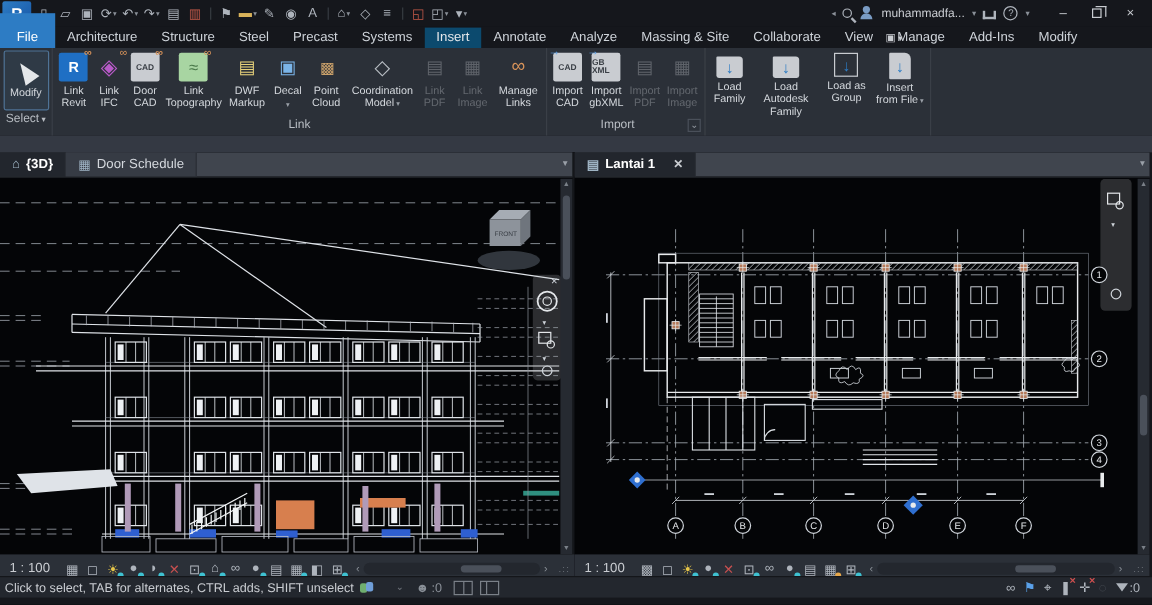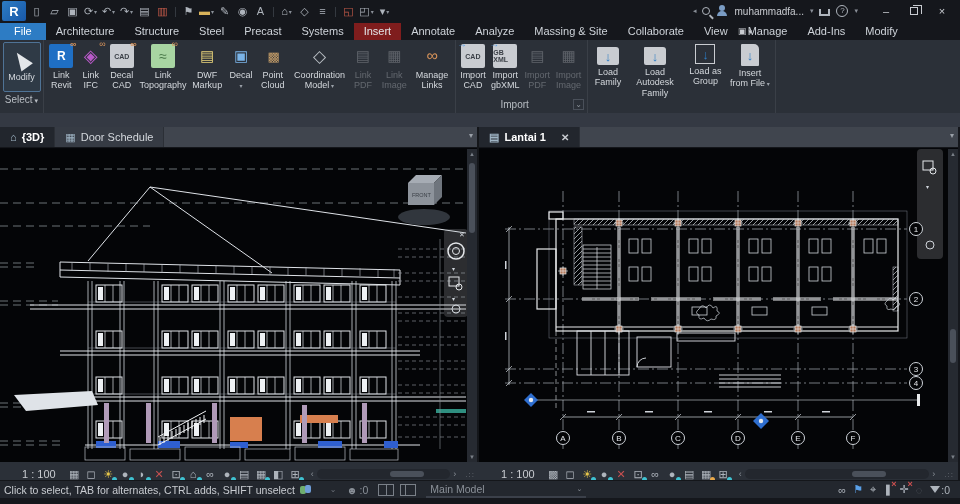--- a/index.html
+++ b/index.html
@@ -29,22 +29,22 @@
   .username{color:#c9ccd1;font-size:10px;}
   .ddv{color:#8a9098;font-size:7px;}
   .wbtns{display:flex;margin-left:8px;}
   .wbtn{width:28px;height:20px;display:flex;align-items:center;justify-content:center;color:#c9ccd1;font-size:11px;}
   .wbtn.restore span{display:block;width:8px;height:8px;border:1px solid #c9ccd1;position:relative;}
   .wbtn.restore span::before{content:"";position:absolute;left:2px;top:-3px;width:8px;height:8px;border:1px solid #c9ccd1;border-left:none;border-bottom:none;}
 
   
   .rtabs{position:absolute;left:0;top:22px;width:960px;height:18px;background:#15171c;display:flex;align-items:flex-end;}
   .rtab{padding:2px 10px 3px;color:#ced3d9;font-size:11px;cursor:default;white-space:nowrap;}
-  .rtab.file{background:#2d7cc4;color:#fff;padding:2px 14px 3px;}
-  .rtab.active{background:#7f1d1d;color:#e4e7ea;}
+  .rtab.file{background:#2d7cc4;color:#fff;padding:14px 14px 3px;}
+  .rtab.active{background:#0c4a6e;color:#e4e7ea;}
   .media-dd{margin-left:4px;color:#c9ccd1;font-size:9px;padding:2px 6px;}
   .media-dd::after{content:" ▾";font-size:7px;}
 
   
   .ribbon{position:absolute;left:0;top:40px;width:960px;height:73px;background:#2b3038;display:flex;}
   .rpanel{position:relative;height:73px;border-right:1px solid #3a3f47;display:flex;flex-direction:column;}
   .rpanel-body{flex:1;display:flex;align-items:flex-start;padding:2px 2px 0;}
   .rpanel-label{height:16px;text-align:center;color:#b9bec4;font-size:10px;line-height:15px;white-space:nowrap;}
   .rpanel-label .exp{float:right;margin-right:3px;color:#8a9098;font-size:8px;border:1px solid #4a505a;padding:0 1px;line-height:9px;margin-top:2px;}
   .rbtn{display:flex;flex-direction:column;align-items:center;min-width:28px;max-width:58px;padding:1px 2px;cursor:default;}
@@ -87,21 +87,21 @@
   .vtab .closex{margin-left:10px;color:#c9ccd1;font-size:10px;}
   .vtabbar .bar-dd{position:absolute;right:4px;top:4px;color:#9aa0a8;font-size:8px;}
 
   .canvas{position:absolute;left:0;top:22px;width:469px;height:313px;background:#040507;overflow:hidden;}
   .canvas svg{display:block;}
   .vscroll{position:absolute;right:0;top:22px;width:10px;height:313px;background:#262a31;display:flex;flex-direction:column;align-items:center;}
   .vscroll .sarr{color:#7a8088;font-size:6px;height:10px;line-height:10px;}
   .vscroll .sthumb{width:6px;background:#4a505a;border-radius:3px;position:absolute;left:2px;}
   .bub{position:absolute;width:14px;height:14px;border:1px solid #cfd4da;border-radius:50%;color:#e4e7ea;font-size:8px;display:flex;align-items:center;justify-content:center;background:#040507;}
   .vcb{position:absolute;left:0;top:335px;width:479px;height:24px;background:#2b3038;display:flex;align-items:center;padding:0 4px;gap:2px;}
-  .scale{color:#c9ccd1;font-size:11px;margin:0 8px 0 18px;white-space:nowrap;text-align:right;}
+  .scale{color:#c9ccd1;font-size:11px;margin:0 8px 0 4px;white-space:nowrap;text-align:right;}
   .vi{position:relative;width:17px;height:17px;display:flex;align-items:center;justify-content:center;color:#aeb4bc;font-size:11px;}
   .vi.yel{color:#e8c74a;}
   .vi.red{color:#c75050;}
   .vi.acc::after{content:"";position:absolute;right:0;bottom:1px;width:5px;height:5px;border-radius:50%;background:#3fc1d1;}
   .vi.oacc::after{content:"";position:absolute;right:0;bottom:1px;width:5px;height:5px;border-radius:50%;background:#e8a84a;}
   .hsc{flex:1;display:flex;align-items:center;height:16px;margin:0 2px;}
   .hsc .harr{color:#8a9098;font-size:9px;padding:0 3px;}
   .hsc .htrack{flex:1;height:10px;background:#23272e;border-radius:5px;position:relative;}
   .hsc .hthumb{position:absolute;top:2px;width:34px;height:6px;background:#4a505a;border-radius:3px;left:55%;}
   .grip{color:#6a6f77;font-size:8px;letter-spacing:1px;margin-left:2px;}
@@ -211,21 +211,21 @@
       <div class="rbtn lk ic-revit">
             <span class="ricon">R</span>
             <span class="rlabel">Link Revit</span>
           </div>
           <div class="rbtn lk ic-ifc">
             <span class="ricon">◈</span>
             <span class="rlabel">Link IFC</span>
           </div>
           <div class="rbtn lk ic-cad">
             <span class="ricon">CAD</span>
-            <span class="rlabel">Decal CAD</span>
+            <span class="rlabel">Door CAD</span>
           </div>
           <div class="rbtn lk ic-topo">
             <span class="ricon">≈</span>
             <span class="rlabel">Link Topography</span>
           </div>
           <div class="rbtn ic-dwf">
             <span class="ricon">▤</span>
             <span class="rlabel">DWF Markup</span>
           </div>
           <div class="rbtn ic-decal dd">
@@ -246,20 +246,21 @@
           </div>
           <div class="rbtn dis">
             <span class="ricon">▦</span>
             <span class="rlabel">Link Image</span>
           </div>
           <div class="rbtn ic-mlink">
             <span class="ricon">∞</span>
             <span class="rlabel">Manage Links</span>
           </div>
         </div>
+      <div class="rpanel-label">Link</div>
     </div>
 
     <div class="rpanel" style="width:132px">
       <div class="rpanel-body">
 
       <div class="rbtn ic-cad arr">
             <span class="ricon">CAD</span>
             <span class="rlabel">Import CAD</span>
           </div>
           <div class="rbtn ic-cad arr">
@@ -792,24 +793,20 @@
     <span class="sb-chev">⌄</span>
     <span class="sb-user">☻<span>:0</span></span>
     <span class="sb-pane-ic">
         <i></i>
         <i style="border:none"></i>
       </span>
     <span class="sb-pane-ic">
         <i style="flex:0 0 5px"></i>
         <i style="border:none"></i>
       </span>
-    <span class="mm">
-      <span>Main Model</span>
-        <span class="ddv">⌄</span>
-    </span>
     <div class="sb-right">
 
     <span class="si">∞</span>
         <span class="si blue">⚑</span>
         <span class="si">⌖</span>
         <span class="si redx">❚</span>
         <span class="si redx">✛</span>
         <span class="si dim">◌</span>
       </div>
     <span class="filter" style="padding-right:10px">

